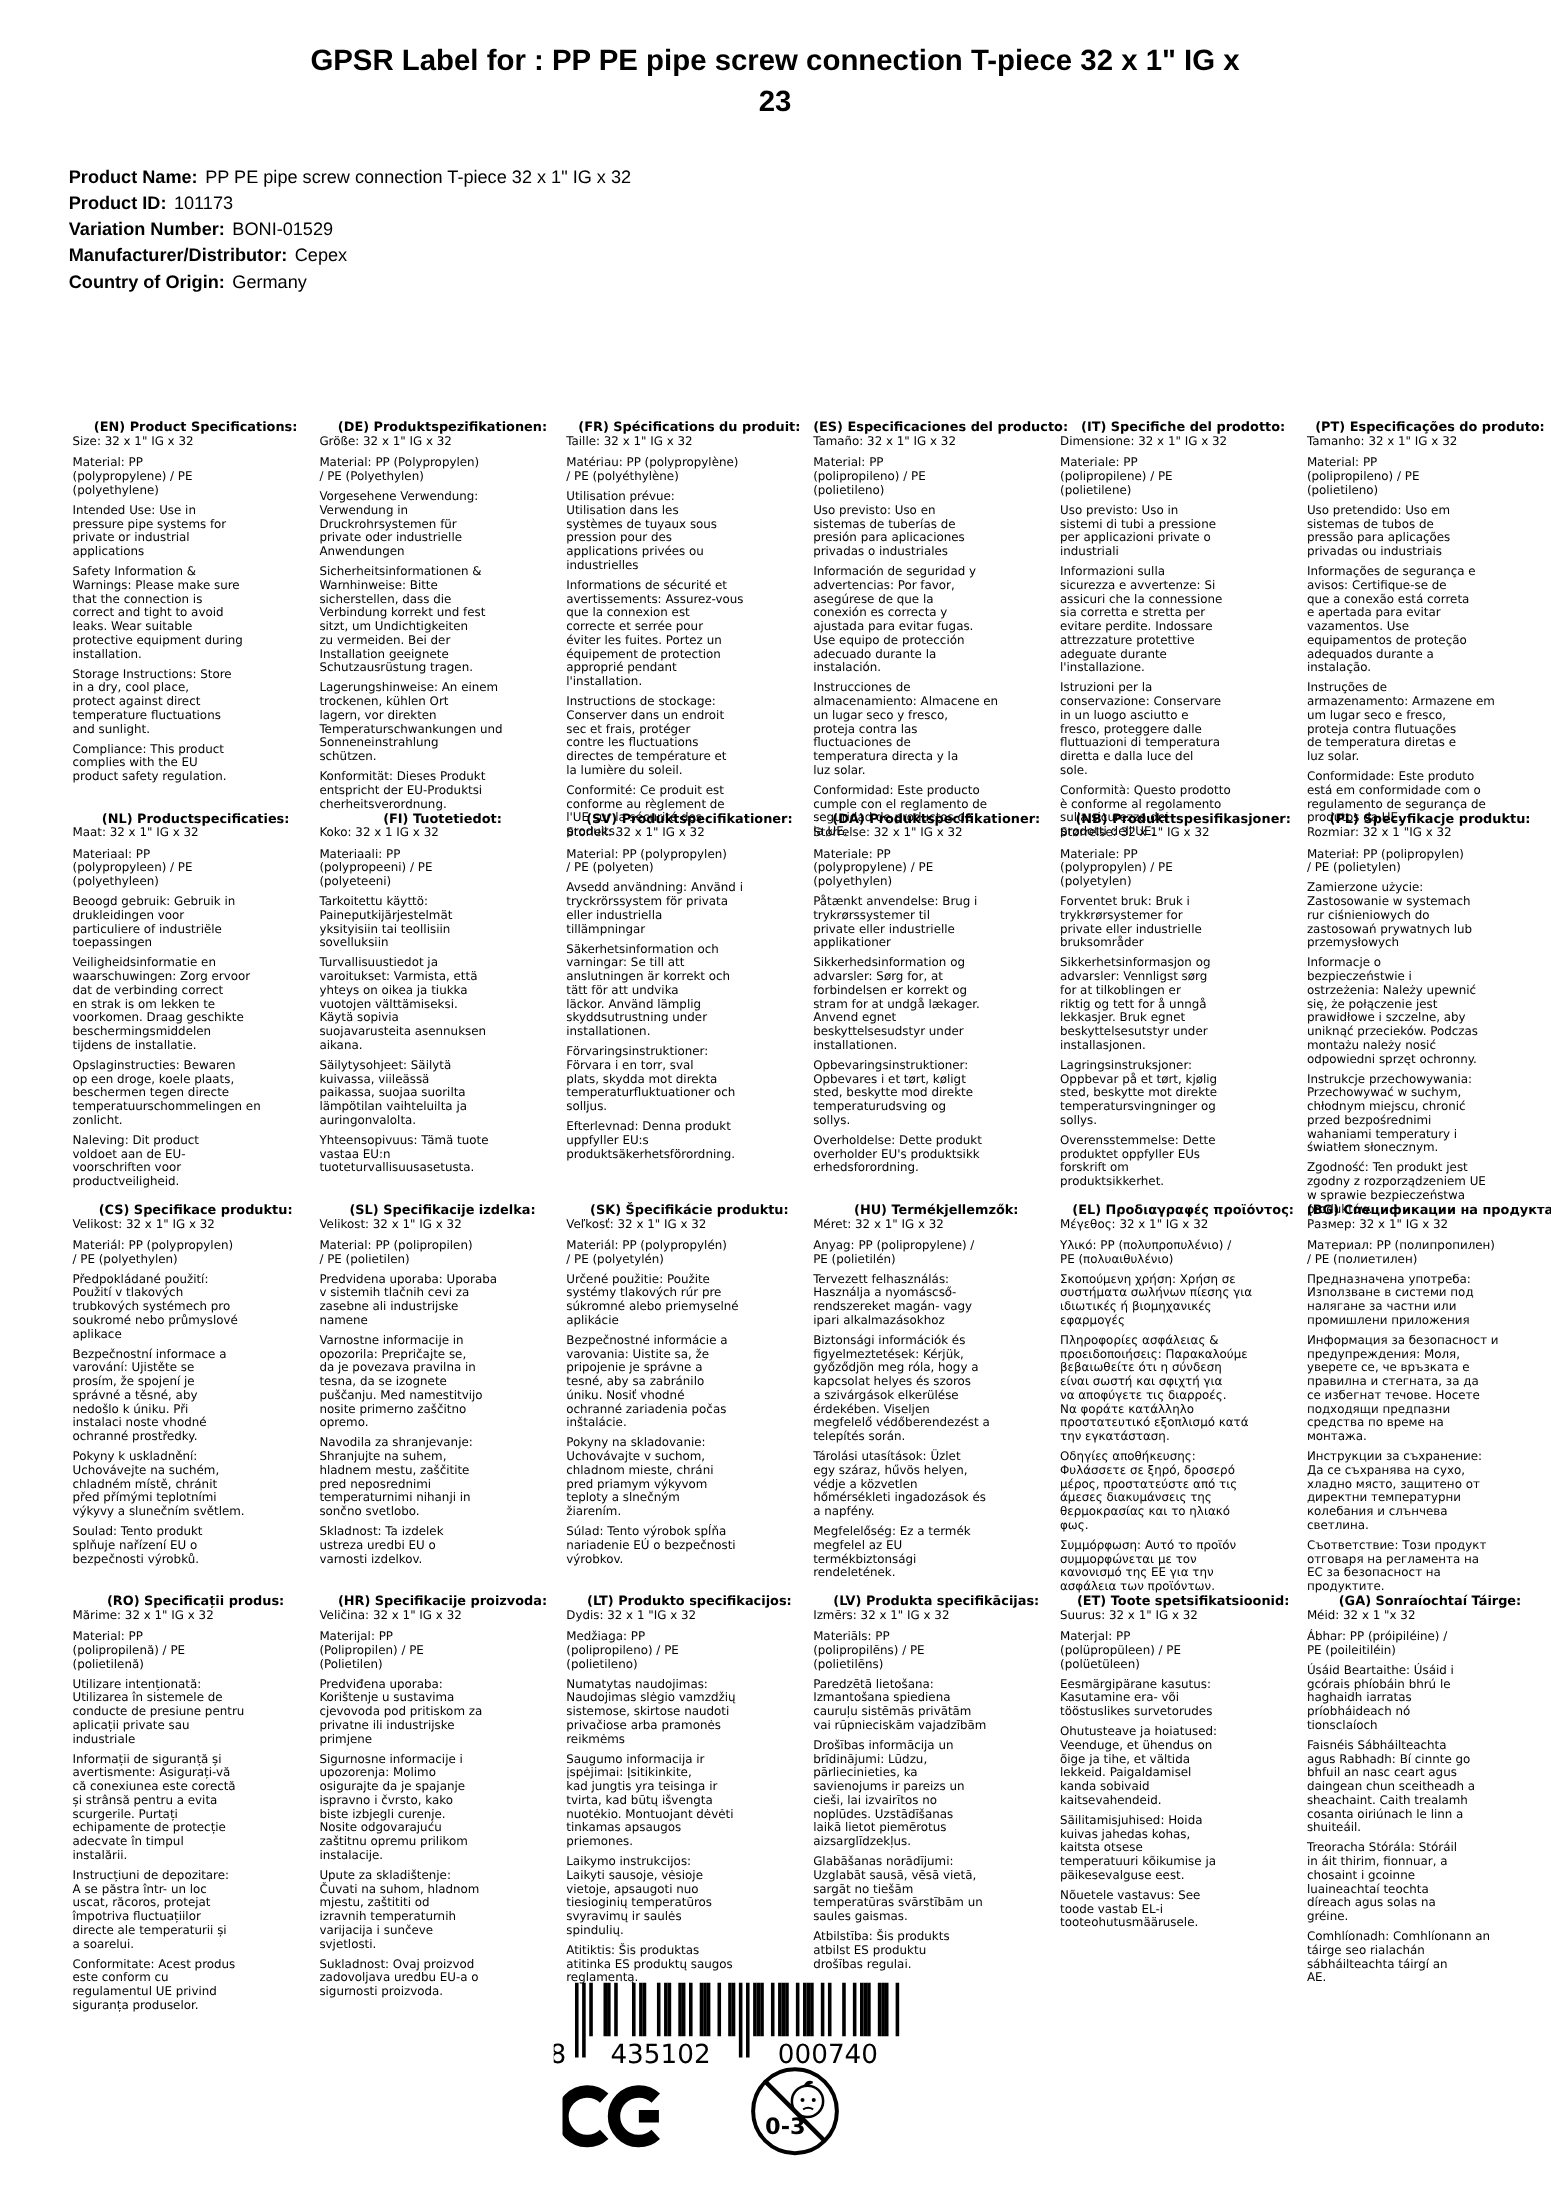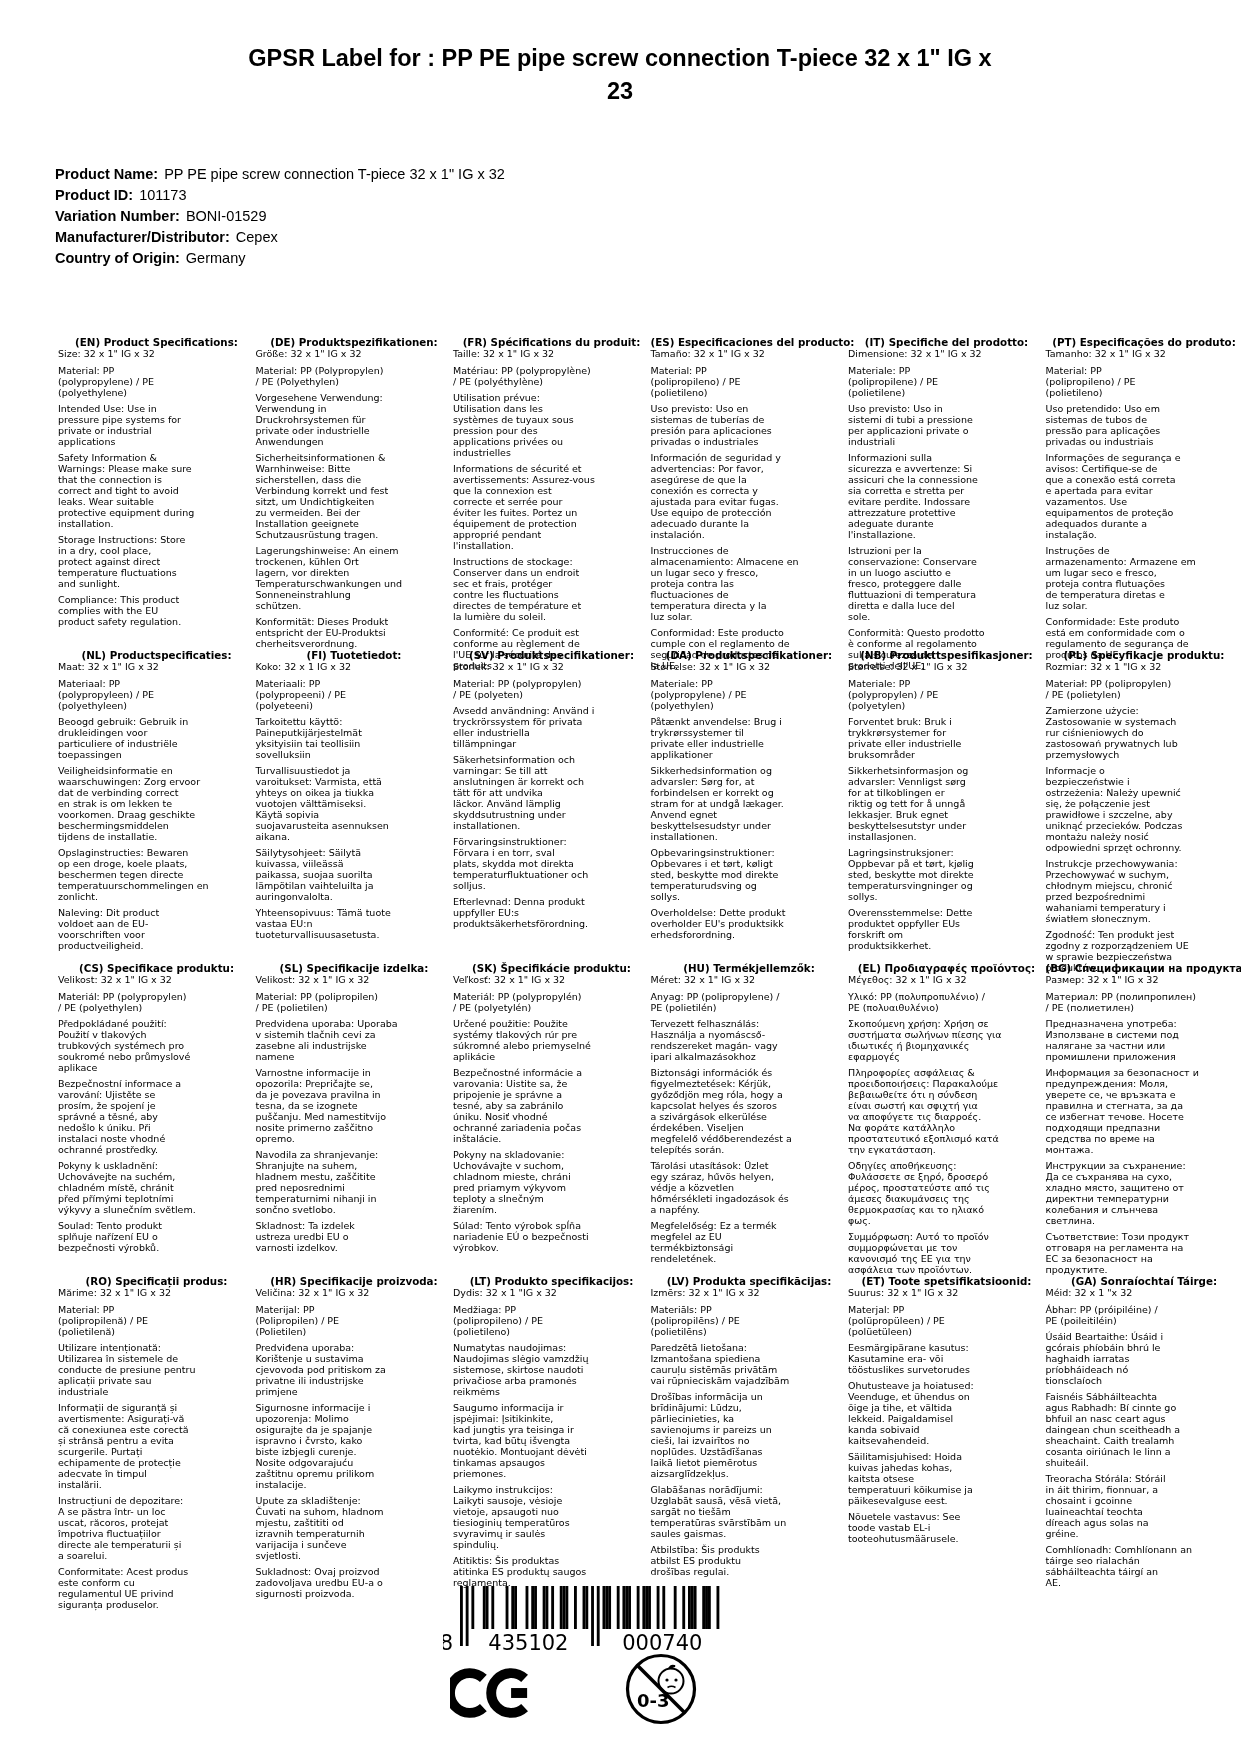--- a/index.html
+++ b/index.html
@@ -1,26 +1,26 @@
 <!DOCTYPE html>
 <html><head>
 <meta charset="utf-8">
 <style>
   html,body { margin:0; padding:0; }
   body {
     width:1241px; height:1754px; position:relative; background:#ffffff; color:#000;
     font-family:"DejaVu Sans", sans-serif; overflow:hidden;
   }
   .title {
-    position:absolute; top:42px; left:120px; width:1000px; text-align:center;
+    position:absolute; top:32px; left:120px; width:1000px; text-align:center;
     font-family:"Liberation Sans", sans-serif; font-weight:bold;
     font-size:23.5px; line-height:33px;
   }
   .product-info {
-    position:absolute; top:164px; left:55px;
+    position:absolute; top:132px; left:55px;
     font-family:"Liberation Sans", sans-serif; font-size:14.5px; line-height:21px;
   }
   .pi-row { white-space:nowrap; }
   .pi-label { font-weight:bold; }
   .pi-value { font-weight:normal; margin-left:6px; }
   .lang-grid {
     position:absolute; top:336px; left:58px;
     display:grid; grid-template-columns:repeat(6,197.5px); grid-auto-rows:313px;
   }
   .lb { width:197px; overflow:visible; }
@@ -28,21 +28,21 @@
     font-size:10.3px; line-height:12px; font-weight:bold; white-space:nowrap;text-align:center;
   }
   .lb-s { font-size:9.5px; line-height:11.5px; white-space:pre-line; }
   .lb-p {
     font-size:9.5px; line-height:11px; margin:5px 0 0 0; white-space:pre-line;
     max-width:172px;
   }
   .footer { position:absolute; left:0; top:1580px; width:1241px; height:174px; }
   .barcode-wrap { position:absolute; left:443px; top:6px; }
   .ce-wrap { position:absolute; left:450px; top:84px; }
-  .age-wrap { position:absolute; left:624px; top:72px; }
+  .age-wrap { position:absolute; left:599px; top:72px; }
   svg { display:block; }
 </style>
 </head>
 <body>
 
 <div class="title">
   <div>GPSR Label for : PP PE pipe screw connection T-piece 32 x 1" IG x</div>
   <div>23</div>
 </div>
 

